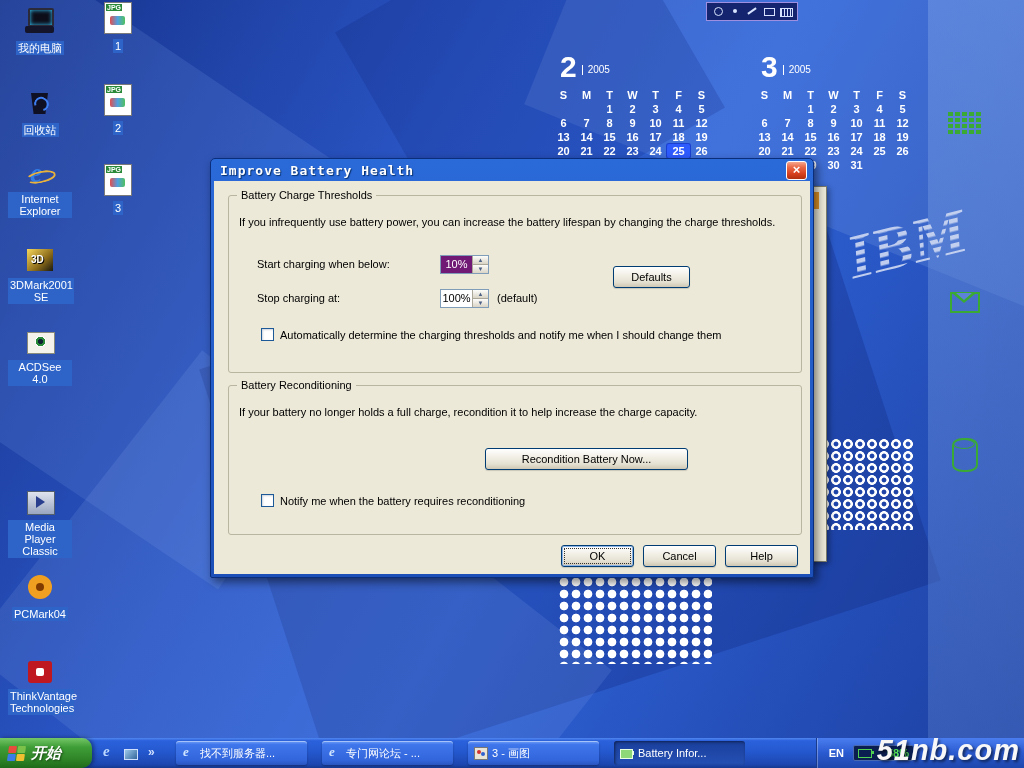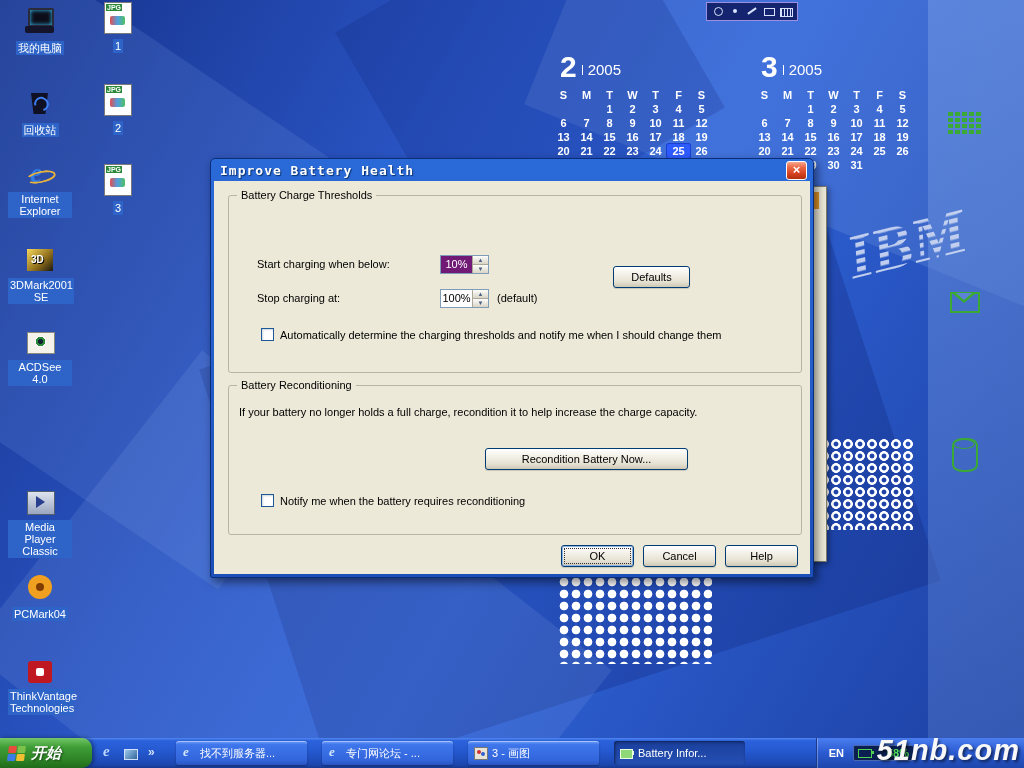--- a/index.html
+++ b/index.html
@@ -38,21 +38,21 @@
   .ti-a::before{left:3px;top:2px;width:7px;height:7px;border:1.5px solid #d8e4ff;border-radius:50%}
   .ti-b::before{left:5px;top:4px;width:4px;height:4px;background:#d8e4ff;border-radius:50%}
   .ti-c::before{left:2px;top:5px;width:10px;height:2px;background:#d8e4ff;transform:rotate(-35deg)}
   .ti-d::before{left:2px;top:3px;width:9px;height:6px;border:1.5px solid #d8e4ff}
   .ti-e::before{left:1px;top:3px;width:11px;height:7px;border:1px solid #d8e4ff;background:repeating-linear-gradient(90deg,#d8e4ff 0 1px,transparent 1px 3px)}
   
   #calendars{position:absolute;left:0;top:0;z-index:1}
   .cal{position:absolute;top:52px;width:170px;color:#fff}
   .cal-head{display:flex;align-items:flex-start;height:36px;margin-left:8px}
   .cal-num{font-size:30px;font-weight:bold;line-height:30px}
-  .cal-year{font-size:15px;margin-left:5px;padding-left:5px;border-left:1px solid #fff;margin-top:13px;line-height:10px}
+  .cal-year{font-size:10px;margin-left:5px;padding-left:5px;border-left:1px solid #fff;margin-top:13px;line-height:10px}
   .cal-grid{display:grid;grid-template-columns:repeat(7,23px)}
   .cal-wd,.cal-cell{height:14px;font-size:11px;font-weight:bold;text-align:center;line-height:14px}
   .cal-cell.hl{background:#2E5BFE;border-radius:2px;box-shadow:0 0 0 1px #1a3fd0}
   
   #desktop-icons{position:absolute;left:8px;top:0;width:64px;height:740px;z-index:2}
   #jpg-files{position:absolute;left:96px;top:0;width:44px;height:300px;z-index:2}
   .dicon{position:absolute;left:0;width:64px;text-align:center;cursor:pointer}
   #jpg-files .dicon{width:44px}
   .dlabel{display:inline-block;font-size:11px;line-height:12px;color:#fff;background:#2E64C8;padding:1px 2px;max-width:62px}
   .ic{width:32px;height:30px;position:relative;margin:0 auto 2px}
@@ -318,20 +318,21 @@
 
   <div class="dialog">
     <div class="titlebar">
       <span class="title">Improve Battery Health</span>
       <span class="closebtn"><span class="xglyph"></span></span>
     </div>
     <div class="dbody">
 
       <div class="group g1">
         <span class="glabel">Battery Charge Thresholds</span>
+        <div class="gdesc">If you infrequently use battery power, you can increase the battery lifespan by changing the charge thresholds.</div>
         <div class="row row-start">
           <span class="rlabel">Start charging when below:</span>
           <span class="spin">
             <span class="spinval sel">10%</span>
             <span class="spinbtns">
                 <span class="sarr sarr-up"></span>
                 <span class="sarr sarr-dn"></span>
               </span>
           </span>
         </div>

